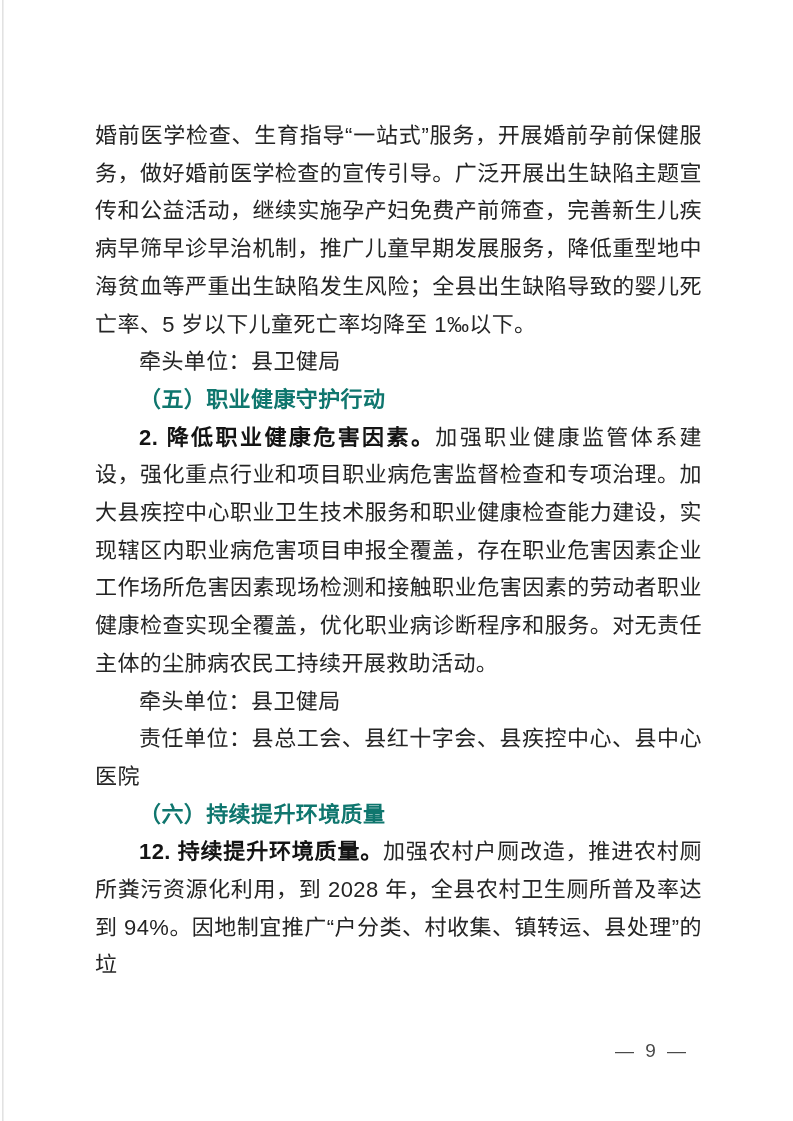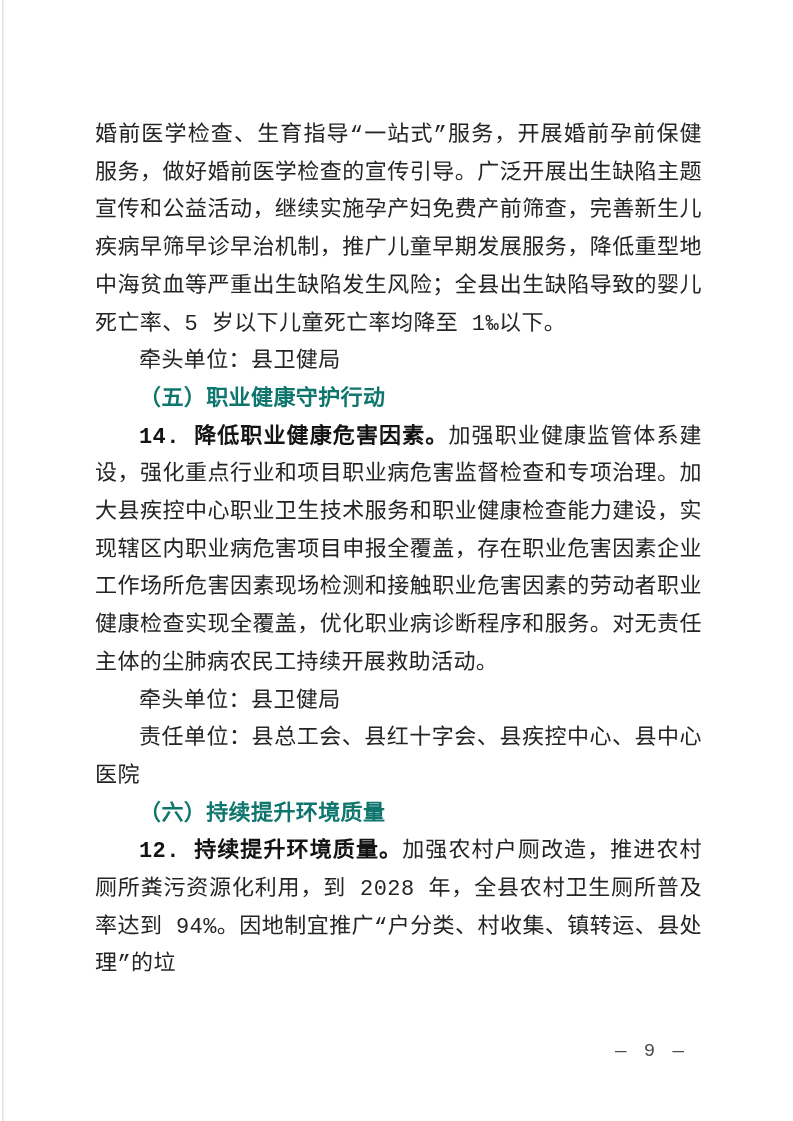--- a/index.html
+++ b/index.html
@@ -6,21 +6,21 @@
     margin: 0;
     padding: 0;
     background: #ffffff;
   }
   .page {
     position: relative;
     width: 793px;
     height: 1121px;
     background: #ffffff;
     overflow: hidden;
-    font-family: Liberation Mono, monospace;
+    font-family: Liberation Sans, sans-serif;
     color: #242424;
   }
   
   .scan-edge {
     position: absolute;
     left: 2px;
     top: 0;
     width: 2px;
     height: 100%;
     background: linear-gradient(to right, #dcdcdc, #f4f4f4);
@@ -70,21 +70,21 @@
 
   <div class="content">
 
     <p class="body">婚前医学检查、生育指导“一站式”服务，开展婚前孕前保健服务，做好婚前医学检查的宣传引导。广泛开展出生缺陷主题宣传和公益活动，继续实施孕产妇免费产前筛查，完善新生儿疾病早筛早诊早治机制，推广儿童早期发展服务，降低重型地中海贫血等严重出生缺陷发生风险；全县出生缺陷导致的婴儿死亡率、5 岁以下儿童死亡率均降至 1‰以下。</p>
 
     <p class="body indent">牵头单位：县卫健局</p>
 
 
     <p class="heading indent">（五）职业健康守护行动</p>
 
-    <p class="body indent"><span class="lead-bold">14. 降低职业健康危害因素。</span><span>加强职业健康监管体系建设，强化重点行业和项目职业病危害监督检查和专项治理。加大县疾控中心职业卫生技术服务和职业健康检查能力建设，实现辖区内职业病危害项目申报全覆盖，存在职业危害因素企业工作场所危害因素现场检测和接触职业危害因素的劳动者职业健康检查实现全覆盖，优化职业病诊断程序和服务。对无责任主体的尘肺病农民工持续开展救助活动。</span></p>
+    <p class="body indent"><span class="lead-bold">2. 降低职业健康危害因素。</span><span>加强职业健康监管体系建设，强化重点行业和项目职业病危害监督检查和专项治理。加大县疾控中心职业卫生技术服务和职业健康检查能力建设，实现辖区内职业病危害项目申报全覆盖，存在职业危害因素企业工作场所危害因素现场检测和接触职业危害因素的劳动者职业健康检查实现全覆盖，优化职业病诊断程序和服务。对无责任主体的尘肺病农民工持续开展救助活动。</span></p>
 
     <p class="body indent">牵头单位：县卫健局</p>
 
     <p class="body indent">责任单位：县总工会、县红十字会、县疾控中心、县中心医院</p>
 
     <p class="heading indent">（六）持续提升环境质量</p>
 
     <p class="body indent"><span class="lead-bold">12. 持续提升环境质量。</span><span>加强农村户厕改造，推进农村厕所粪污资源化利用，到 2028 年，全县农村卫生厕所普及率达到 94%。因地制宜推广“户分类、村收集、镇转运、县处理”的垃</span></p>
 
   </div>

